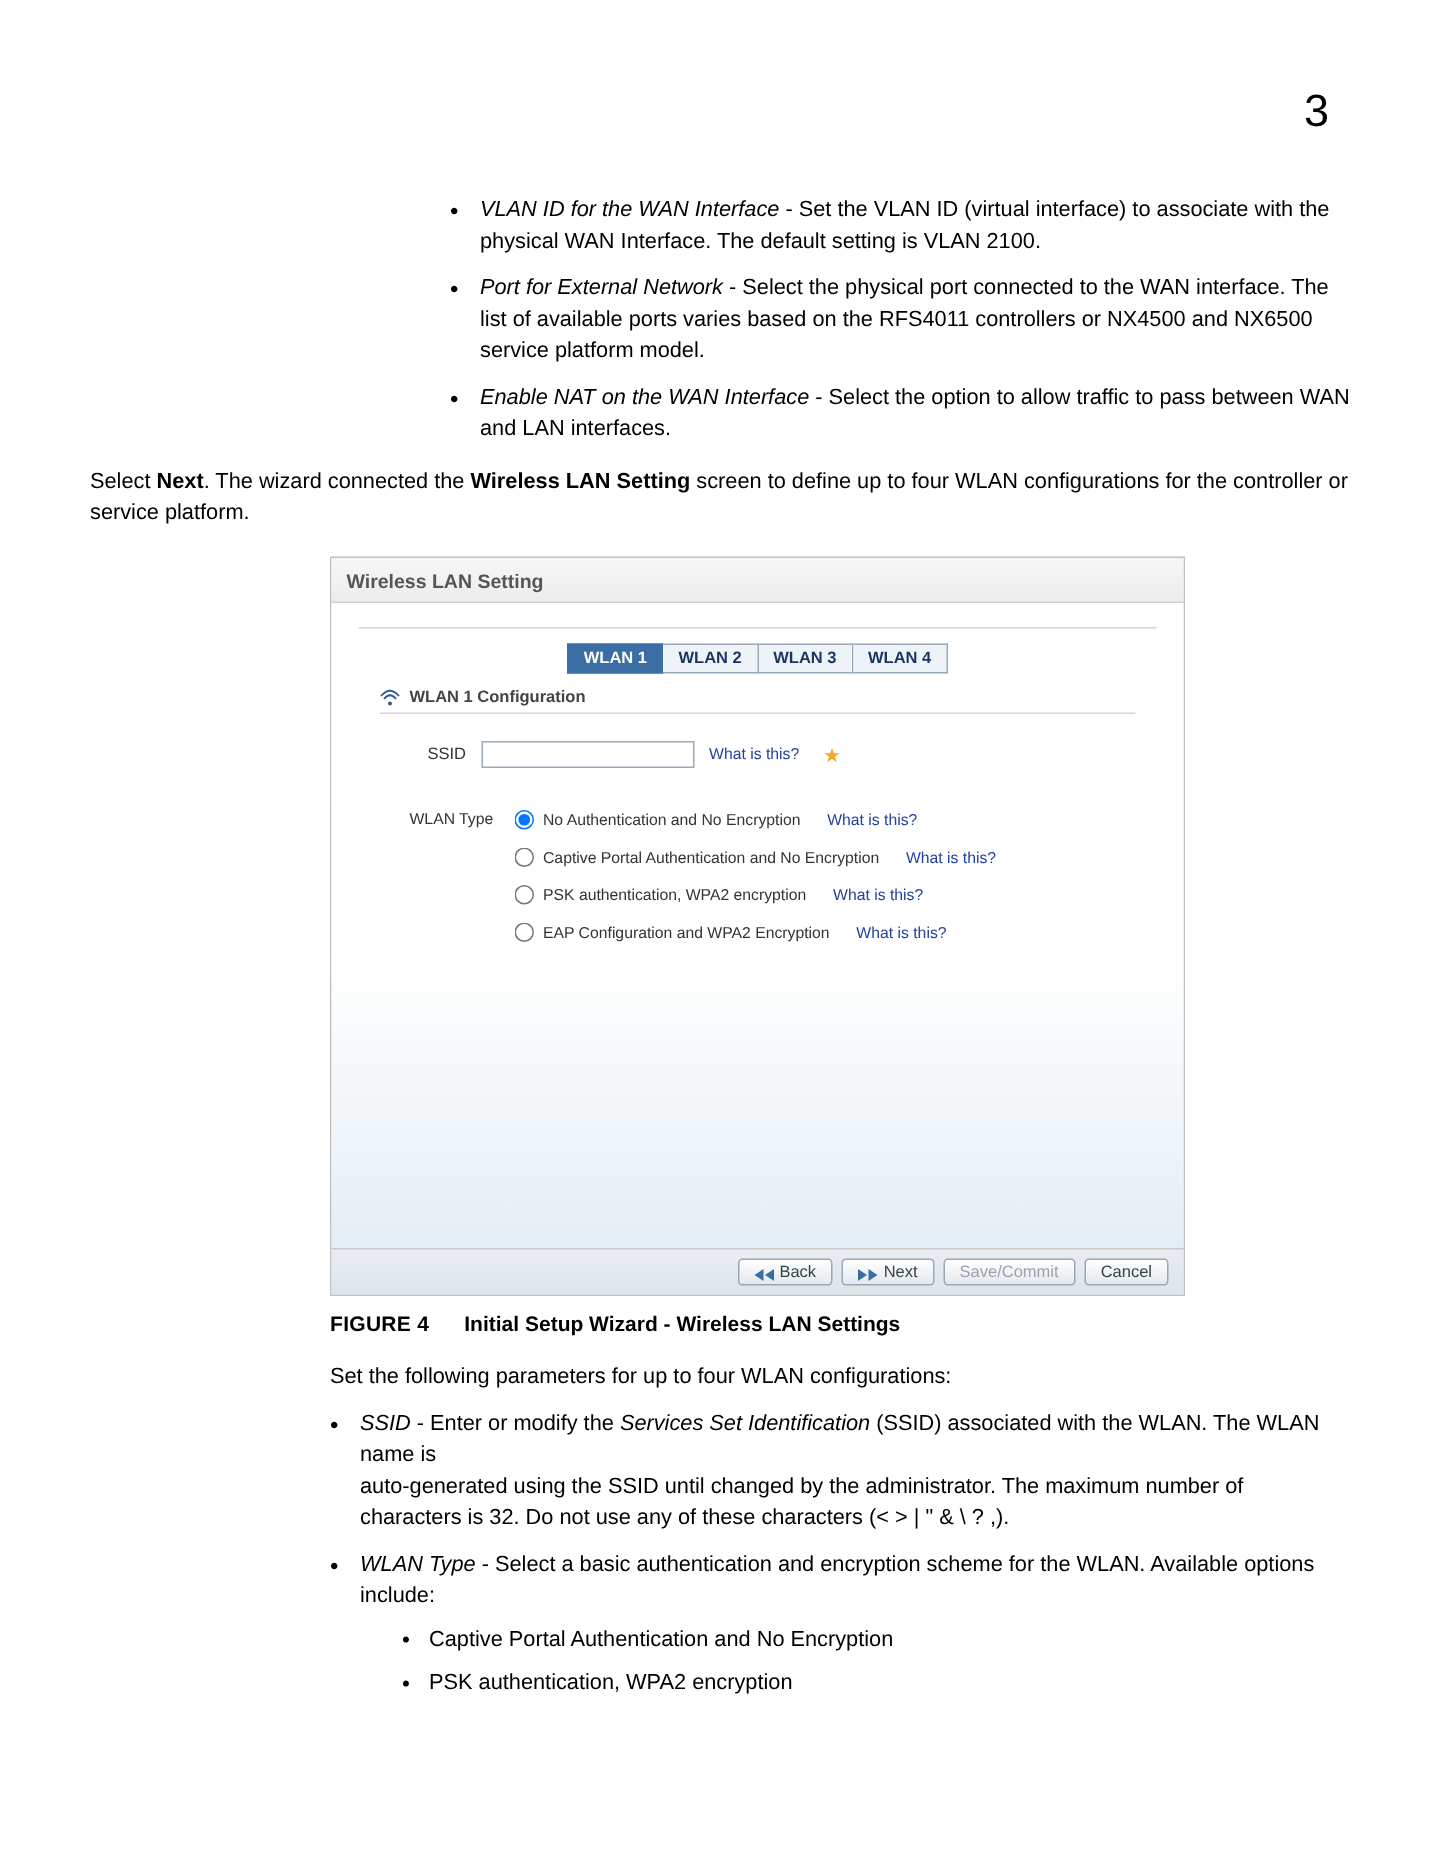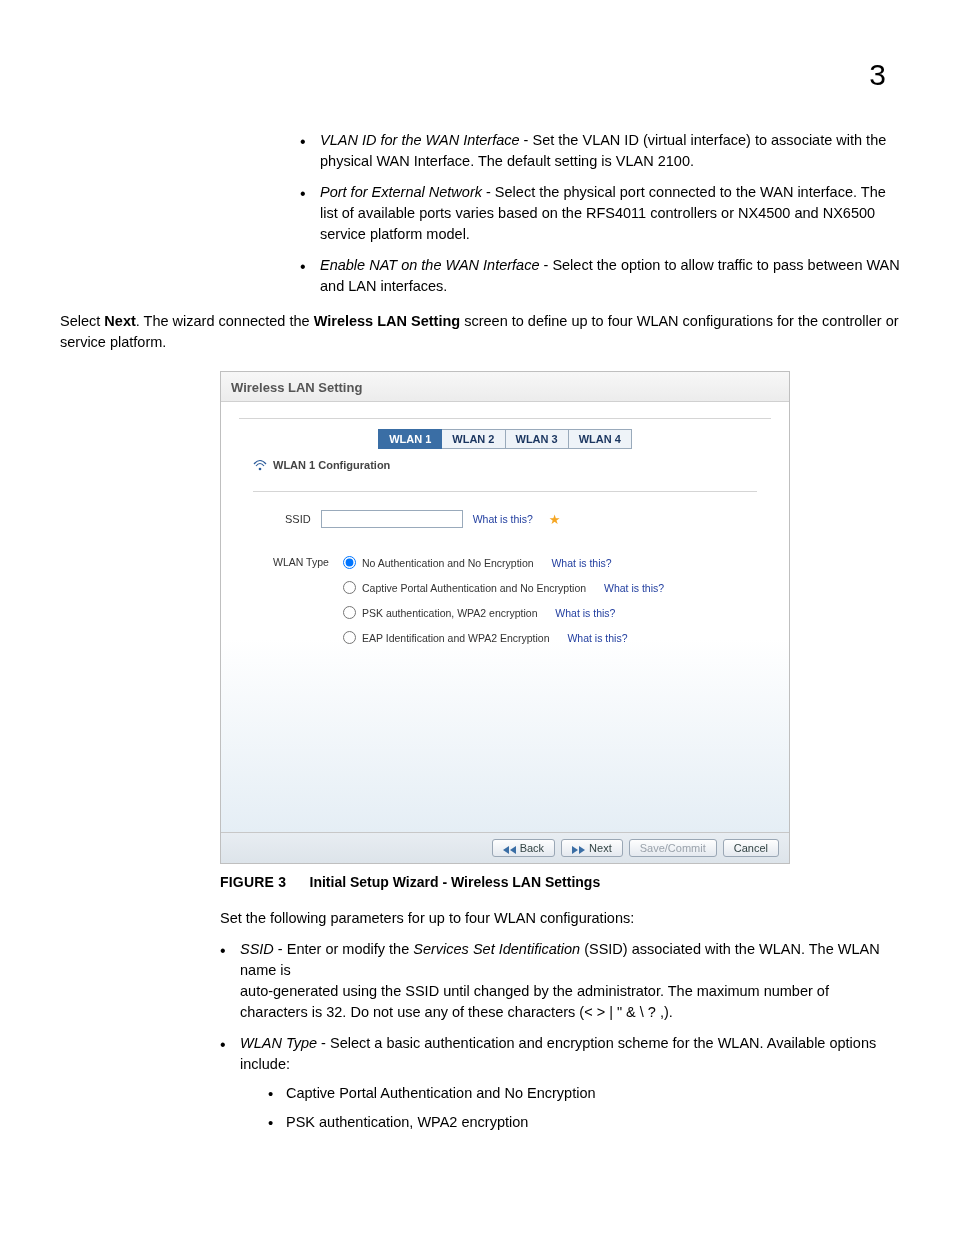--- a/index.html
+++ b/index.html
@@ -16,21 +16,21 @@
   .figure-wrap{margin:4px 0 6px 160px;width:570px}
   
   .shot{border:1px solid #bfbfbf;background:linear-gradient(#fafafa,#eef3f7);font-size:11px;color:#333}
   .shot-title{font-weight:700;color:#555;font-size:13px;padding:8px 10px 6px 10px;border-bottom:1px solid #d0d0d0;background:linear-gradient(#f7f7f7,#ececec)}
   .shot-inner{padding:10px 18px 0 18px;min-height:420px;position:relative;background:linear-gradient(#ffffff 0%,#ffffff 55%,#e5eef5 100%)}
   .shot hr.thin{border:none;border-top:1px solid #d5d5d5;margin:6px 0 10px 0}
   .tabs{display:flex;justify-content:center;gap:0;margin:4px 0 10px 0}
   .tab{padding:3px 10px;font-size:11px;font-weight:700;color:#1a355f;border:1px solid #9ab;border-left:none;background:#eef3f8}
   .tab:first-child{border-left:1px solid #9ab}
   .tab.active{background:#3a6ea5;color:#fff;border-color:#3a6ea5}
-  .conf-header{display:flex;align-items:flex-end;gap:6px;font-weight:700;color:#444;font-size:11px;margin-left:14px;border-bottom:1px solid #d5d5d5;padding-bottom:20px;width:calc(100% - 28px)}
+  .conf-header{display:flex;align-items:flex-end;gap:6px;font-weight:700;color:#444;font-size:11px;margin-left:14px;border-bottom:1px solid #d5d5d5;padding-bottom:4px;width:calc(100% - 28px)}
   .wifi-icon{width:14px;height:12px;display:inline-block}
   .wifi-icon svg{display:block}
   .form-row{display:flex;align-items:center;gap:10px;margin:18px 0 4px 46px;font-size:11px}
   .ssid-input{width:140px;height:16px;border:1px solid #9ab;background:#fff}
   .hint-link{color:#2440a0;font-size:10.5px}
   .req-star{color:#f5a623;font-size:13px;margin-left:6px}
   .wlan-type-row{display:flex;align-items:flex-start;gap:8px;margin:28px 0 0 34px;font-size:10.5px}
   .wlan-type-label{width:62px;flex:0 0 auto}
   .radio-col{display:flex;flex-direction:column;gap:12px}
   .radio-item{display:flex;align-items:center;gap:6px}
@@ -114,21 +114,21 @@
               <span>Captive Portal Authentication and No Encryption</span>&nbsp;&nbsp;
               <a class="hint-link">What is this?</a>
             </div>
             <div class="radio-item">
               <input type="radio" style="">
               <span>PSK authentication, WPA2 encryption</span>&nbsp;&nbsp;
               <a class="hint-link">What is this?</a>
             </div>
             <div class="radio-item">
               <input type="radio" style="">
-              <span>EAP Identification and WPA2 Encryption</span>&nbsp;&nbsp;
+              <span>EAP Configuration and WPA2 Encryption</span>&nbsp;&nbsp;
               <a class="hint-link">What is this?</a>
             </div>
           </div>
         </div>
         <div style="height:175px"></div>
       </div>
       <div class="footer-bar">
         <div class="fbtn">
           <span class="tri left"></span>
           <span class="tri left" style="margin-left:-3px"></span>
@@ -143,21 +143,21 @@
           <span>Save/Commit</span>
         </div>
         <div class="fbtn">
           <span>Cancel</span>
         </div>
       </div>
     </div>
   </div>
 
   <div class="caption">
-    <span class="fig">FIGURE 3</span>
+    <span class="fig">FIGURE 4</span>
     &nbsp;&nbsp;&nbsp;&nbsp;
     <span class="bold">Initial Setup Wizard - Wireless LAN Settings</span>
   </div>
 
   <p class="after-fig">Set the following parameters for up to four WLAN configurations:</p>
 
   <div class="after-fig" style="margin-top:0">
     <ul class="bullets">
       <li>
         <span class="italic">SSID</span><span> - Enter or modify the </span><span class="italic">Services Set Identification</span><span> (SSID) associated with the WLAN. The WLAN name is</span><br>

